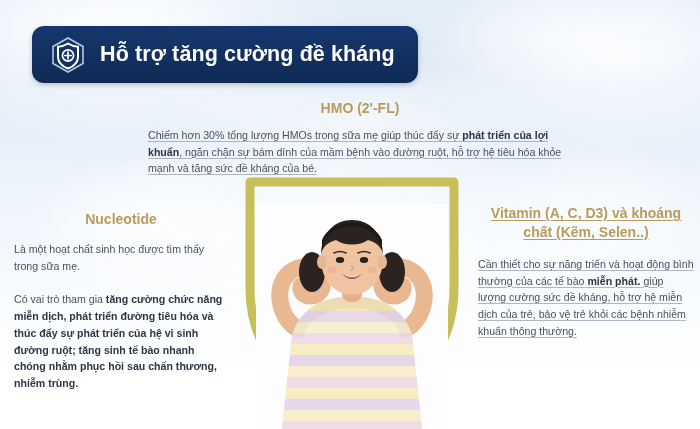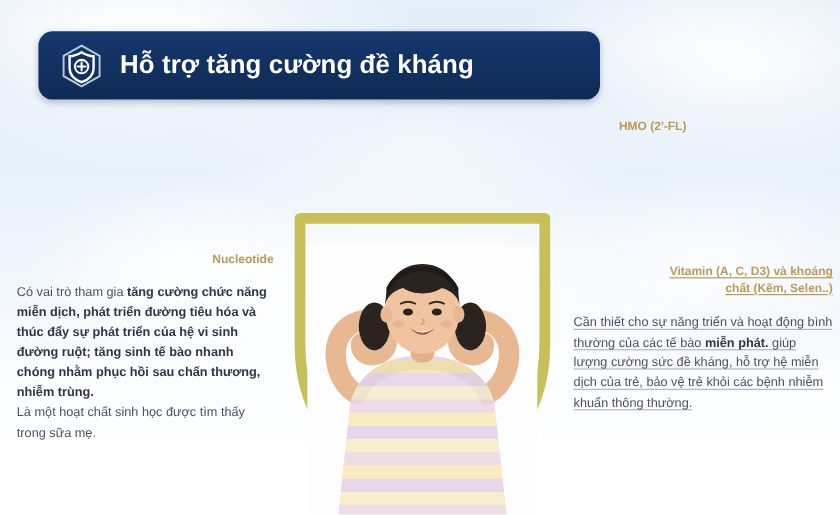--- a/index.html
+++ b/index.html
@@ -19,40 +19,40 @@
   
   .cloud{position:absolute;border-radius:50%;pointer-events:none;}
   .c1{left:-40px;top:-30px;width:300px;height:120px;background:radial-gradient(closest-side,rgba(255,255,255,.75),rgba(255,255,255,0));}
   .c2{left:430px;top:-20px;width:320px;height:110px;background:radial-gradient(closest-side,rgba(255,255,255,.6),rgba(255,255,255,0));}
   .c3{left:20px;top:150px;width:260px;height:140px;background:radial-gradient(closest-side,rgba(255,255,255,.7),rgba(255,255,255,0));}
   .c4{left:470px;top:140px;width:260px;height:150px;background:radial-gradient(closest-side,rgba(255,255,255,.7),rgba(255,255,255,0));}
   .c5{left:150px;top:60px;width:400px;height:120px;background:radial-gradient(closest-side,rgba(255,255,255,.55),rgba(255,255,255,0));}
 
   
   .banner{
-    position:absolute;left:32px;top:26px;width:468px;height:57px;
+    position:absolute;left:32px;top:26px;width:386px;height:57px;
     background:linear-gradient(180deg,#16376e 0%,#12305f 55%,#0f2a55 100%);
     border-radius:12px;
     display:flex;align-items:center;gap:14px;padding:0 18px;box-sizing:border-box;
     box-shadow:0 2px 5px rgba(15,35,70,.25);
   }
   .banner-icon{width:36px;height:38px;flex:0 0 auto;display:block;}
   .banner-title{
     color:#ffffff;font-size:21.5px;font-weight:bold;letter-spacing:.1px;
     white-space:nowrap;line-height:1;
   }
 
   
   .shield-wrap{position:absolute;left:234px;top:176px;width:236px;height:253px;}
   .shield-svg{position:absolute;left:0;top:0;width:236px;height:253px;}
   .child{position:absolute;left:22px;top:28px;width:192px;height:225px;}
 
   
   .label-gold{
-    color:#b99b5c;font-weight:bold;font-size:10px;text-align:right;line-height:1.35;
+    color:#b99b5c;font-weight:bold;font-size:14px;text-align:center;line-height:1.35;
   }
   .label-gold.ul{text-decoration:underline;text-decoration-color:#b99b5c;text-underline-offset:2px;}
   .body-txt{
     color:#4a5160;font-size:10.6px;line-height:1.58;
   }
   .body-txt b{color:#2f3645;font-weight:bold;}
   .u{
     text-decoration:underline;
     text-decoration-color:rgba(150,160,180,.75);
     text-underline-offset:2px;
@@ -60,21 +60,21 @@
 
   .hmo-block{position:absolute;left:148px;top:99px;width:424px;}
   .hmo-block .label-gold{margin-bottom:9px;}
   .hmo-block .body-txt{text-align:left;}
 
   .nucleo-block{position:absolute;left:14px;top:210px;width:214px;}
   .nucleo-block .label-gold{margin-bottom:12px;}
   .nucleo-p1{margin:0 0 17px 0;}
   .nucleo-p2{margin:0;}
 
-  .vit-block{position:absolute;left:478px;top:220px;width:216px;}
+  .vit-block{position:absolute;left:478px;top:204px;width:216px;}
   .vit-block .label-gold{margin-bottom:14px;}
   .vit-p{margin:0;}
 </style>
 </head>
 <body>
 
 <div class="page">
 
   <div class="cloud c1"></div>
   <div class="cloud c2"></div>
@@ -157,26 +157,27 @@
       <path d="M18 2 L33 10.5 V27.5 L18 36 L3 27.5 V10.5 Z" fill="none" stroke="#b9c8e0" stroke-width="1.6"></path>
       <path d="M18 7.5 C22 10 25.5 10.8 28 10.8 V21 C28 27 23.5 30.4 18 32.5 C12.5 30.4 8 27 8 21 V10.8 C10.5 10.8 14 10 18 7.5 Z" fill="none" stroke="#ffffff" stroke-width="2"></path>
       <circle cx="18" cy="19.5" r="5.6" fill="none" stroke="#ffffff" stroke-width="1.7"></circle>
       <path d="M18 16.2 V22.8 M14.7 19.5 H21.3" stroke="#ffffff" stroke-width="1.7" stroke-linecap="round"></path>
     </svg>
     <div class="banner-title">Hỗ trợ tăng cường đề kháng</div>
   </div>
 
   <div class="hmo-block">
     <div class="label-gold">HMO (2'-FL)</div>
+    <div class="body-txt u"><span>Chiếm hơn 30% tổng lượng HMOs trong sữa mẹ giúp thúc đẩy sự </span><b>phát triển của lợi khuẩn</b><span>, ngăn chặn sự bám dính của mầm bệnh vào đường ruột, hỗ trợ hệ tiêu hóa khỏe mạnh và tăng sức đề kháng của bé.</span></div>
   </div>
 
   <div class="nucleo-block">
     <div class="label-gold">Nucleotide</div>
+    <p class="body-txt nucleo-p1">Là một hoạt chất sinh học được tìm thấy trong sữa mẹ.</p>
     <p class="body-txt nucleo-p2"><span>Có vai trò tham gia </span><b>tăng cường chức năng miễn dịch, phát triển đường tiêu hóa và thúc đẩy sự phát triển của hệ vi sinh đường ruột; tăng sinh tế bào nhanh chóng nhằm phục hồi sau chấn thương, nhiễm trùng.</b></p>
-    <p class="body-txt nucleo-p1">Là một hoạt chất sinh học được tìm thấy trong sữa mẹ.</p>
   </div>
 
   <div class="vit-block">
     <div class="label-gold ul">
       <span>Vitamin (A, C, D3) và khoáng</span><br>
       <span>chất (Kẽm, Selen..)</span>
     </div>
     <p class="body-txt u vit-p"><span>Cần thiết cho sự năng triển và hoạt động bình thường của các tế bào </span><b>miễn phát.</b><span> giúp lượng cường sức đề kháng, hỗ trợ hệ miễn dịch của trẻ, bảo vệ trẻ khỏi các bệnh nhiễm khuẩn thông thường.</span></p>
   </div>
 

